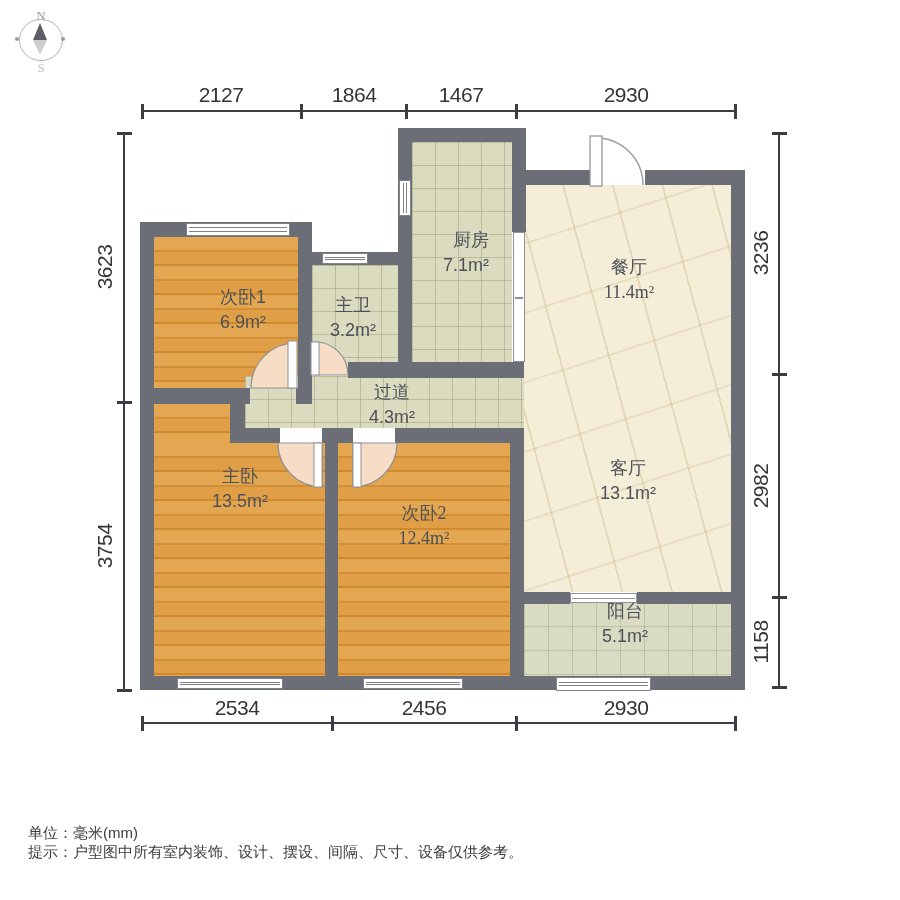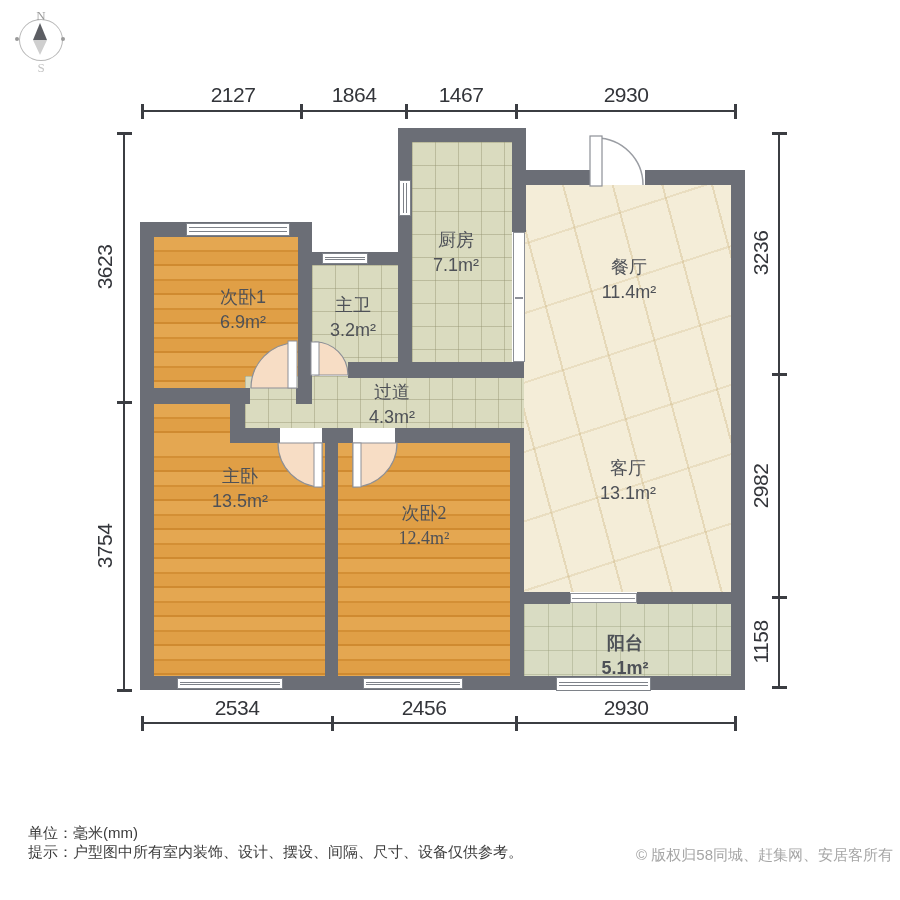--- a/index.html
+++ b/index.html
@@ -149,56 +149,56 @@
   </svg>
 
   <div class="abs room-label" style="left:243px;top:310px;">
     <div>次卧1</div>
     <div>6.9m²</div>
   </div>
   <div class="abs room-label" style="left:353px;top:318px;">
     <div>主卫</div>
     <div>3.2m²</div>
   </div>
-  <div class="abs room-label" style="left:456px;top:253px;">
+  <div class="abs room-label" style="left:466px;top:253px;text-align:right;">
     <div>厨房</div>
     <div>7.1m²</div>
   </div>
-  <div class="abs room-label" style="left:629px;top:280px;">
+  <div class="abs room-label" style="left:629px;top:280px;font-family:Liberation Serif, serif;">
     <div>餐厅</div>
     <div>11.4m²</div>
   </div>
   <div class="abs room-label" style="left:392px;top:405px;">
     <div>过道</div>
     <div>4.3m²</div>
   </div>
   <div class="abs room-label" style="left:240px;top:489px;">
     <div>主卧</div>
     <div>13.5m²</div>
   </div>
   <div class="abs room-label" style="left:424px;top:526px;font-family:Liberation Serif, serif;">
     <div>次卧2</div>
     <div>12.4m²</div>
   </div>
   <div class="abs room-label" style="left:628px;top:481px;">
     <div>客厅</div>
     <div>13.1m²</div>
   </div>
-  <div class="abs room-label" style="left:625px;top:656px;font-weight:bold;">
+  <div class="abs room-label" style="left:625px;top:624px;">
     <div>阳台</div>
     <div>5.1m²</div>
   </div>
 
   <div class="abs dim-h" style="left:142px;top:110px;width:593px;"></div>
   <div class="abs tick-v" style="left:142px;top:111px;"></div>
   <div class="abs tick-v" style="left:301px;top:111px;"></div>
   <div class="abs tick-v" style="left:406px;top:111px;"></div>
   <div class="abs tick-v" style="left:516px;top:111px;"></div>
   <div class="abs tick-v" style="left:735px;top:111px;"></div>
-  <div class="abs dim-label" style="left:233px;top:95px;">2127</div>
+  <div class="abs dim-label" style="left:221px;top:95px;">2127</div>
   <div class="abs dim-label" style="left:354px;top:95px;">1864</div>
   <div class="abs dim-label" style="left:461px;top:95px;">1467</div>
   <div class="abs dim-label" style="left:626px;top:95px;">2930</div>
 
   <div class="abs dim-h" style="left:142px;top:722px;width:593px;"></div>
   <div class="abs tick-v" style="left:142px;top:723px;"></div>
   <div class="abs tick-v" style="left:332px;top:723px;"></div>
   <div class="abs tick-v" style="left:516px;top:723px;"></div>
   <div class="abs tick-v" style="left:735px;top:723px;"></div>
   <div class="abs dim-label" style="left:237px;top:708px;">2534</div>
@@ -216,15 +216,14 @@
   <div class="abs tick-h" style="left:779px;top:133px;"></div>
   <div class="abs tick-h" style="left:779px;top:374px;"></div>
   <div class="abs tick-h" style="left:779px;top:597px;"></div>
   <div class="abs tick-h" style="left:779px;top:687px;"></div>
   <div class="abs dim-label dim-label-v" style="left:761px;top:253px;">3236</div>
   <div class="abs dim-label dim-label-v" style="left:761px;top:486px;">2982</div>
   <div class="abs dim-label dim-label-v" style="left:761px;top:642px;">1158</div>
 
   <div class="abs foot" style="left:28px;top:824px;">单位：毫米(mm)</div>
   <div class="abs foot" style="left:28px;top:843px;text-align:right;">提示：户型图中所有室内装饰、设计、摆设、间隔、尺寸、设备仅供参考。</div>
-  <div class="abs copyright" style="right:7px;top:846px;">© 版权归58同城、赶集网、安居客所有</div>
 
 </div>
 
 </body></html>

